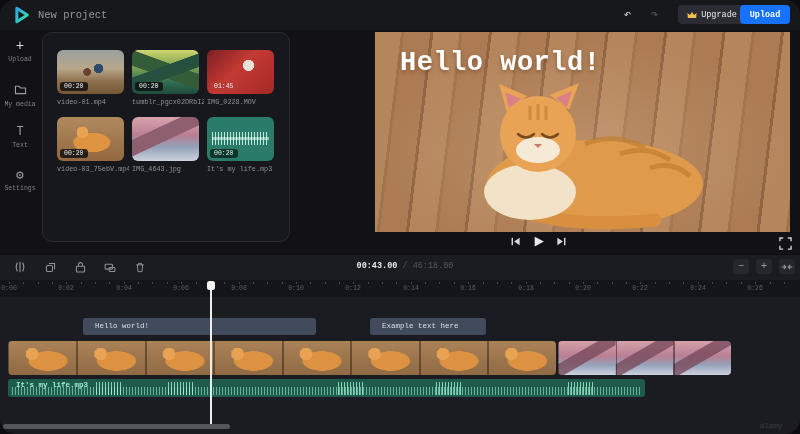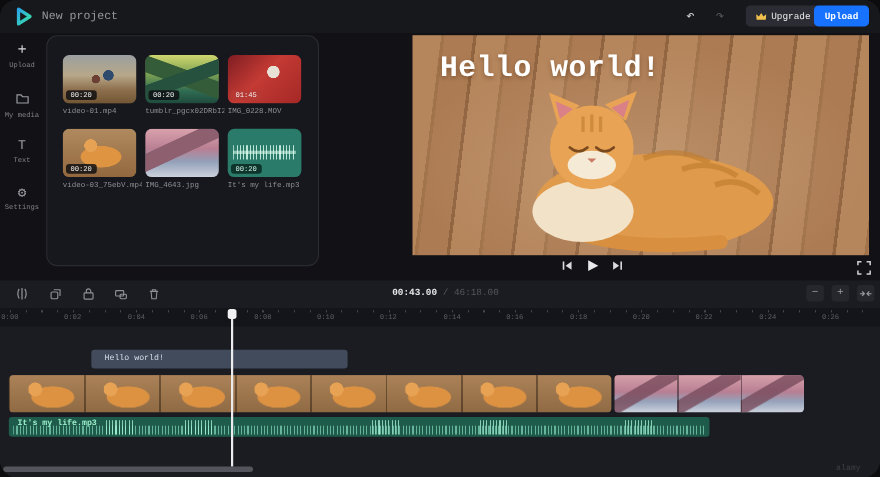--- a/index.html
+++ b/index.html
@@ -289,20 +289,21 @@
       <span class="rlabel" style="left:411px">0:14</span>
       <span class="rlabel" style="left:468px">0:16</span>
       <span class="rlabel" style="left:526px">0:18</span>
       <span class="rlabel" style="left:583px">0:20</span>
       <span class="rlabel" style="left:640px">0:22</span>
       <span class="rlabel" style="left:698px">0:24</span>
       <span class="rlabel" style="left:755px">0:26</span>
     </div>
 
     <div class="clip-text" style="left:83px;width:233px">Hello world!</div>
+    <div class="clip-text" style="left:370px;width:116px">Example text here</div>
 
     <div class="clip-video clip-cat"></div>
     <div class="clip-video clip-pink"></div>
 
     <div class="clip-audio">
       <span class="alabel">It's my life.mp3</span>
       <div class="wave"></div>
       <div class="wave-hi" style="left:88px"></div>
       <div class="wave-hi" style="left:160px"></div>
       <div class="wave-hi" style="left:330px"></div>

